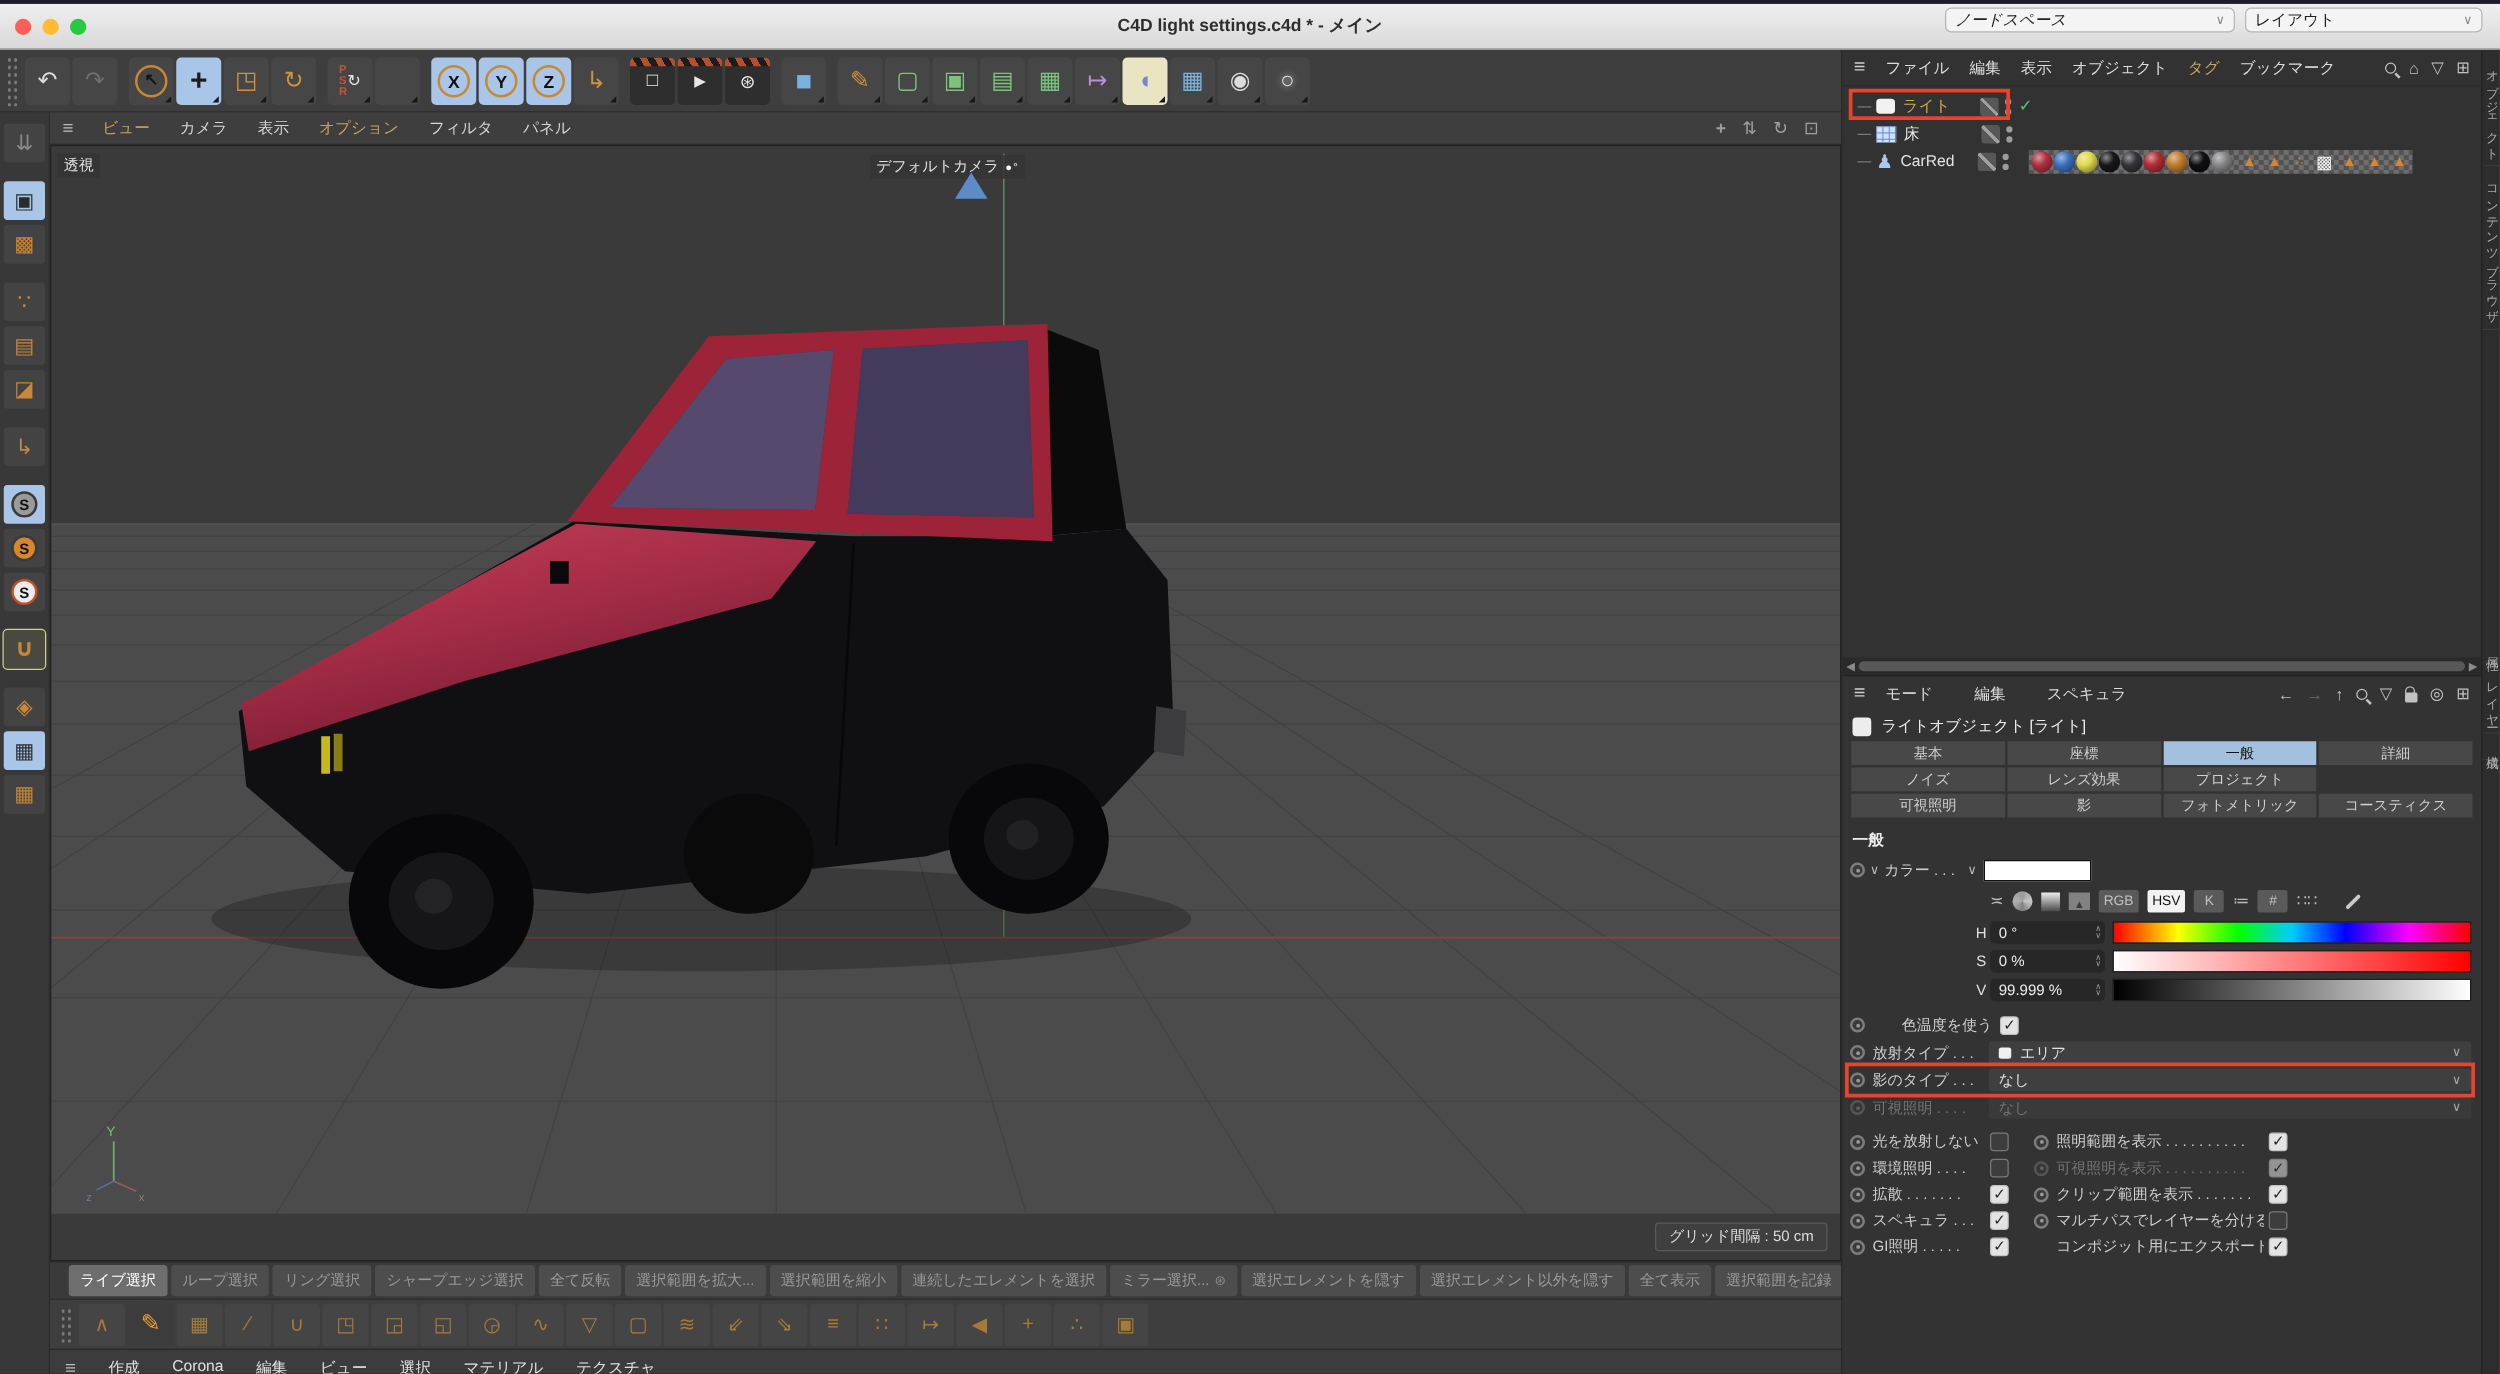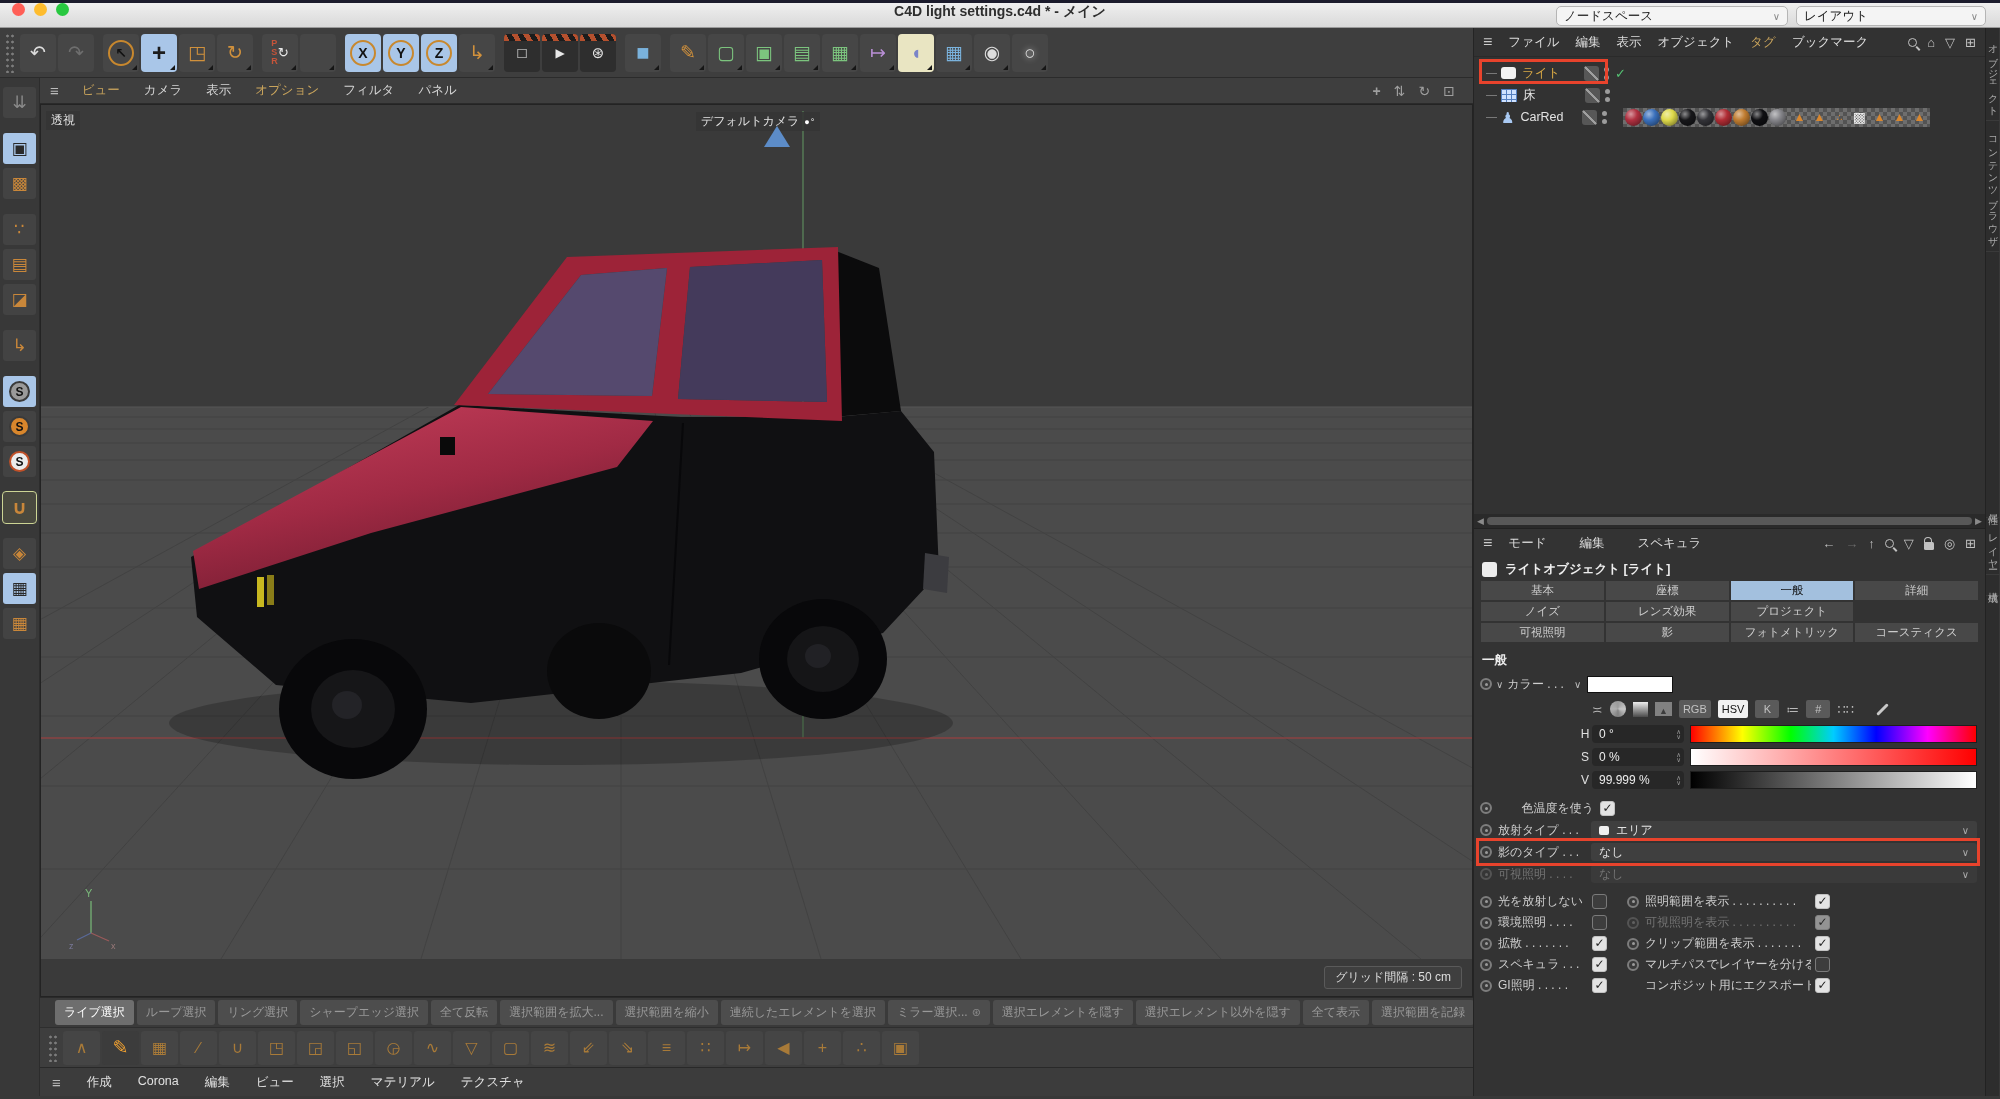--- a/index.html
+++ b/index.html
@@ -1,28 +1,28 @@
 <!DOCTYPE html>
 <html><head>
 <meta charset="utf-8">
 <style>
   * { margin:0; padding:0; box-sizing:border-box; }
   html,body { background:#222; }
   .app { width:2000px; height:1099px; position:relative; overflow:hidden;
          font-family:"Liberation Sans","DejaVu Sans",sans-serif; background:#383838; }
   
-  .titlebar { height:28px; background:linear-gradient(#efefef,#d9d9d9); border-top:3px solid #1b1b2c;
-              border-bottom:1px solid #9a9a9a; display:flex; position:relative; }
+  .titlebar { height:40px; background:linear-gradient(#efefef,#d9d9d9); border-top:3px solid #1b1b2c;
+              border-bottom:1px solid #9a9a9a; display:flex; align-items:center; position:relative; }
   .tl { width:13px; height:13px; border-radius:50%; margin-left:9px; }
   .tl.r{ background:#ff5f57; margin-left:12px;} .tl.y{background:#febc2e;} .tl.g{background:#28c840;}
   .wtitle { position:absolute; left:0; right:0; text-align:center; font-size:14px; font-weight:bold; color:#2e2e2e; }
   .tbsel { position:absolute; top:3px; height:20px; background:#f4f4f4; border:1px solid #b5b5b5; border-radius:5px;
            font-size:12.5px; color:#222; display:flex; align-items:center; padding:0 7px; justify-content:space-between; }
   .tbsel .chev { color:#888; font-size:10px; margin-left:8px; }
-  .nodespace { right:212px; width:232px; }
+  .nodespace { right:212px; width:232px;font-style:italic; }
   .layoutsel { right:14px; width:190px; }
   
   .main { display:flex; height:1068px; }
   .left-col { width:1473px; display:flex; flex-direction:column; }
   
   .toolbar { height:50px; background:#3e3e3e; display:flex; align-items:center; gap:2px; padding:0 5px;
              border-bottom:1px solid #2b2b2b; }
   .grip { width:9px; height:40px; background-image:radial-gradient(#7c7c7c 1px, transparent 1.4px);
           background-size:5px 6px; margin-right:4px; }
   .tool { width:36px; height:38px; background:#464646; border-radius:4px; display:flex; align-items:center;
@@ -126,21 +126,21 @@
   .tags span { width:18px; height:17px; display:flex; align-items:center; justify-content:center; color:#d8872f;
       font-size:12px; }
   .tags span:nth-of-type(3) { font-size:10px; }
   .tags span:nth-of-type(4) { color:#eee; font-size:14px; }
   .om-scroll { height:14px; background:#2a2a2a; display:flex; align-items:center; color:#8a8a8a; font-size:9px;
       padding:0 3px; gap:3px; flex:none; }
   .om-scroll .thumb { flex:1; height:8px; background:#585858; border-radius:4px; }
   
   .am { flex:1; border-top:1px solid #222; display:flex; flex-direction:column; background:#333; min-height:0; }
   .amtitle { display:flex; align-items:center; gap:8px; padding:4px 8px 3px 8px; font-size:12.5px; color:#eee;
-             font-weight:bold; }
+             font-weight:normal; }
   .amtitle .wbox { width:15px; height:15px; background:#ededed; border-radius:3px; }
   .tabs { display:grid; grid-template-columns:repeat(4,1fr); gap:2px; padding:0 7px; margin-bottom:2px; }
   .tab { height:19px; background:#484848; color:#cfcfcf; display:flex; align-items:center; justify-content:center;
          font-size:11.5px; }
   .tab.active { background:#a3c0de; color:#111; }
   .section { font-size:12.5px; font-weight:bold; color:#ececec; padding:8px 0 4px 8px; }
   .arow { display:flex; align-items:center; height:22px; padding-left:6px; font-size:12px; color:#cfcfcf;
           position:relative; flex:none; }
   .radio { width:12px; height:12px; border-radius:50%; border:2px solid #7d7d7d; background:#3a3a3a;
            position:relative; flex:none; }

